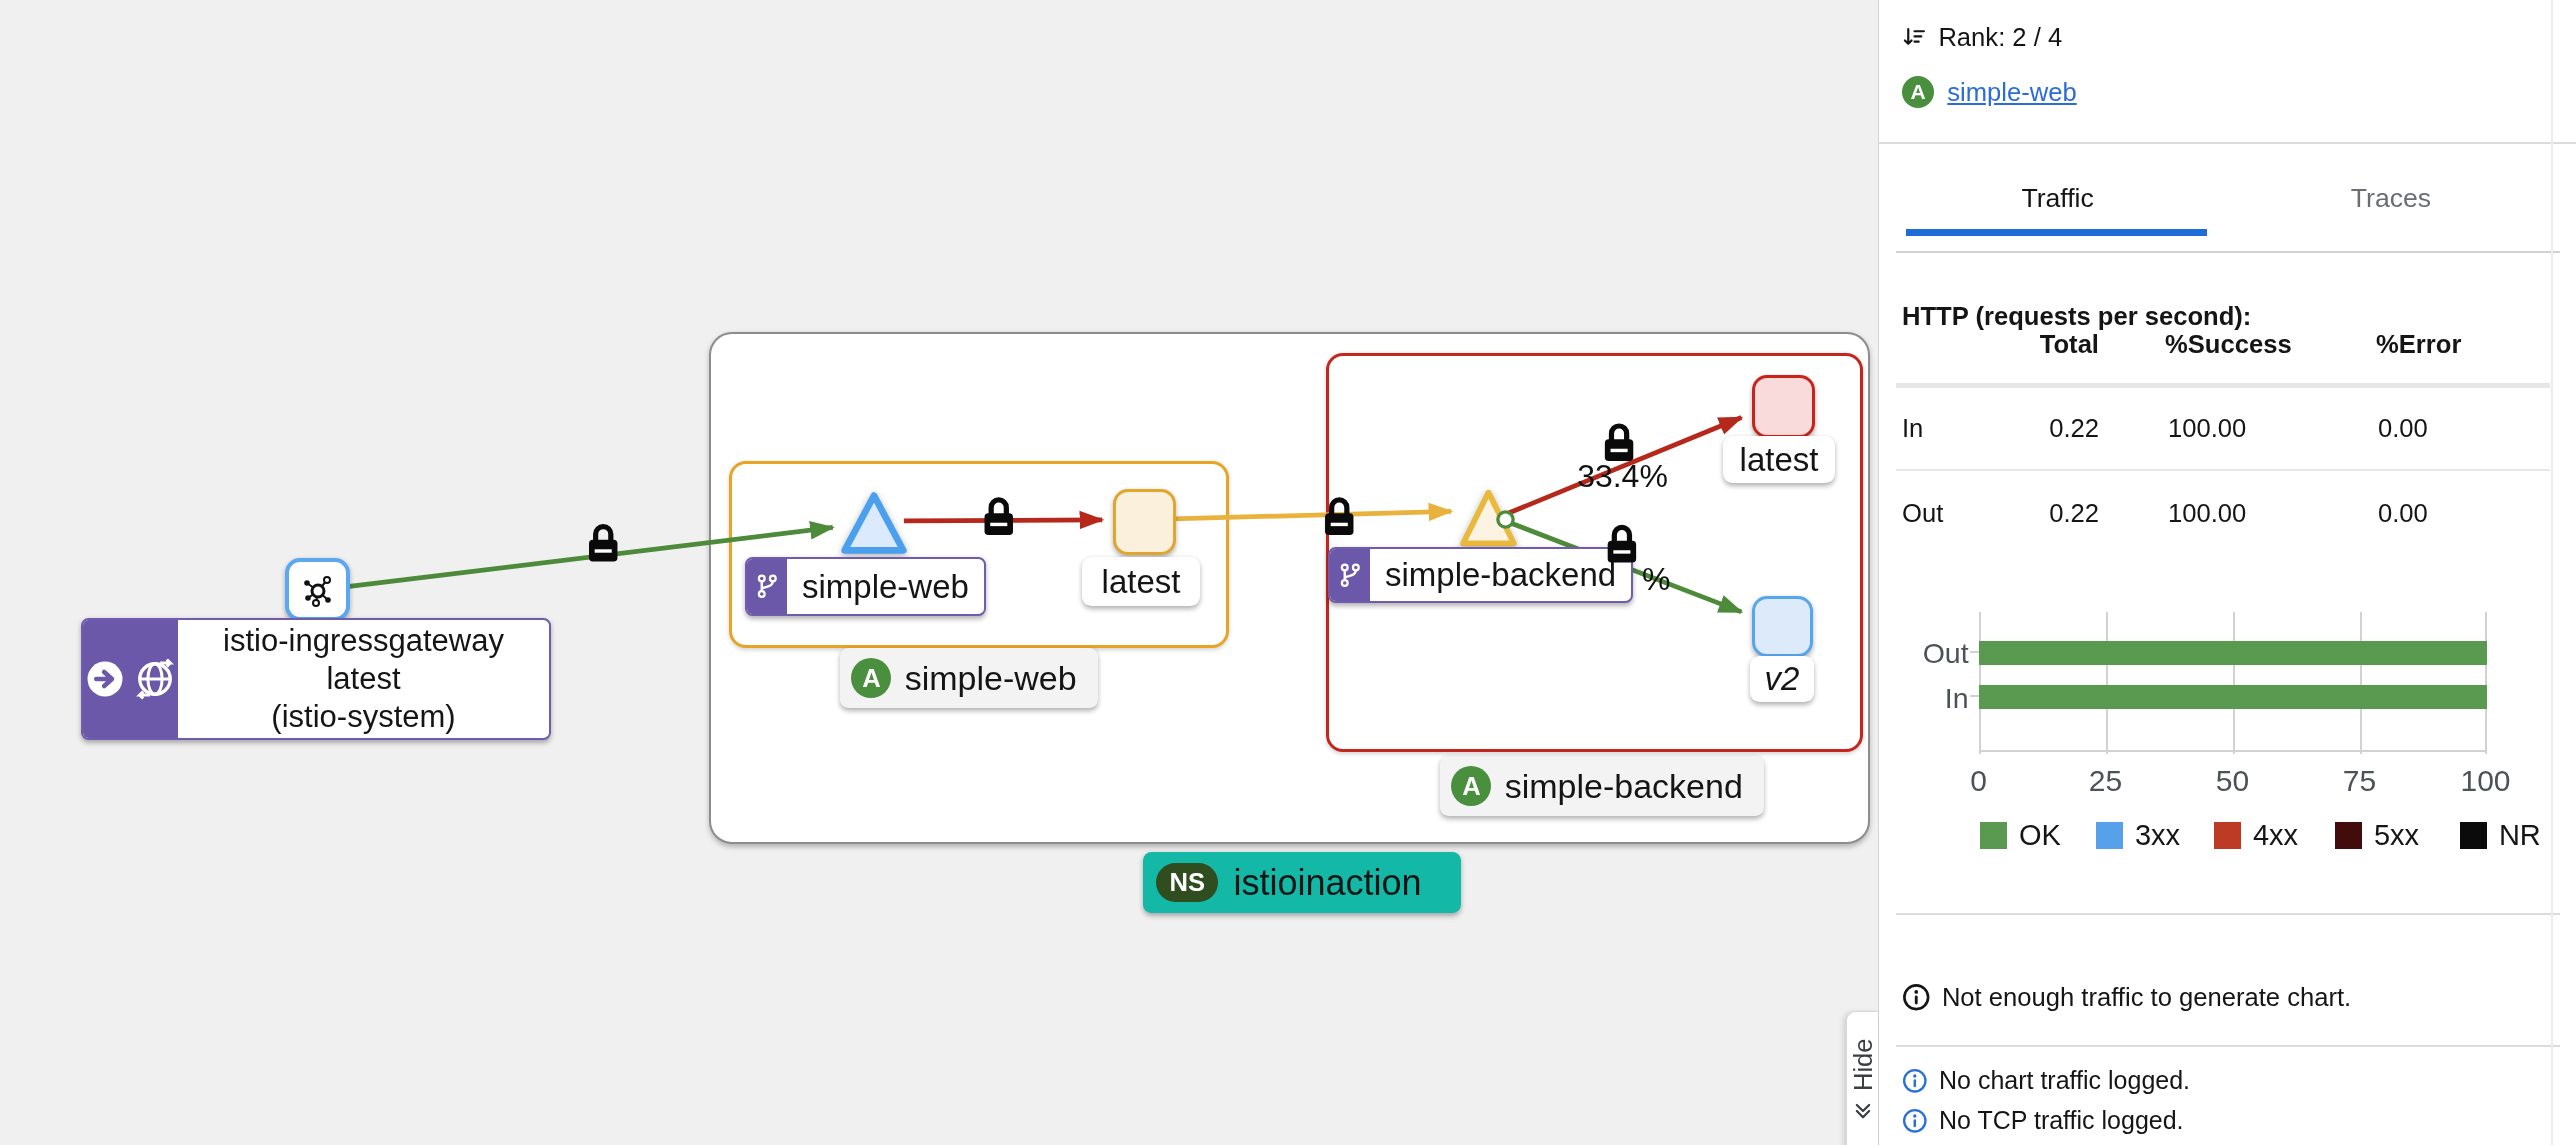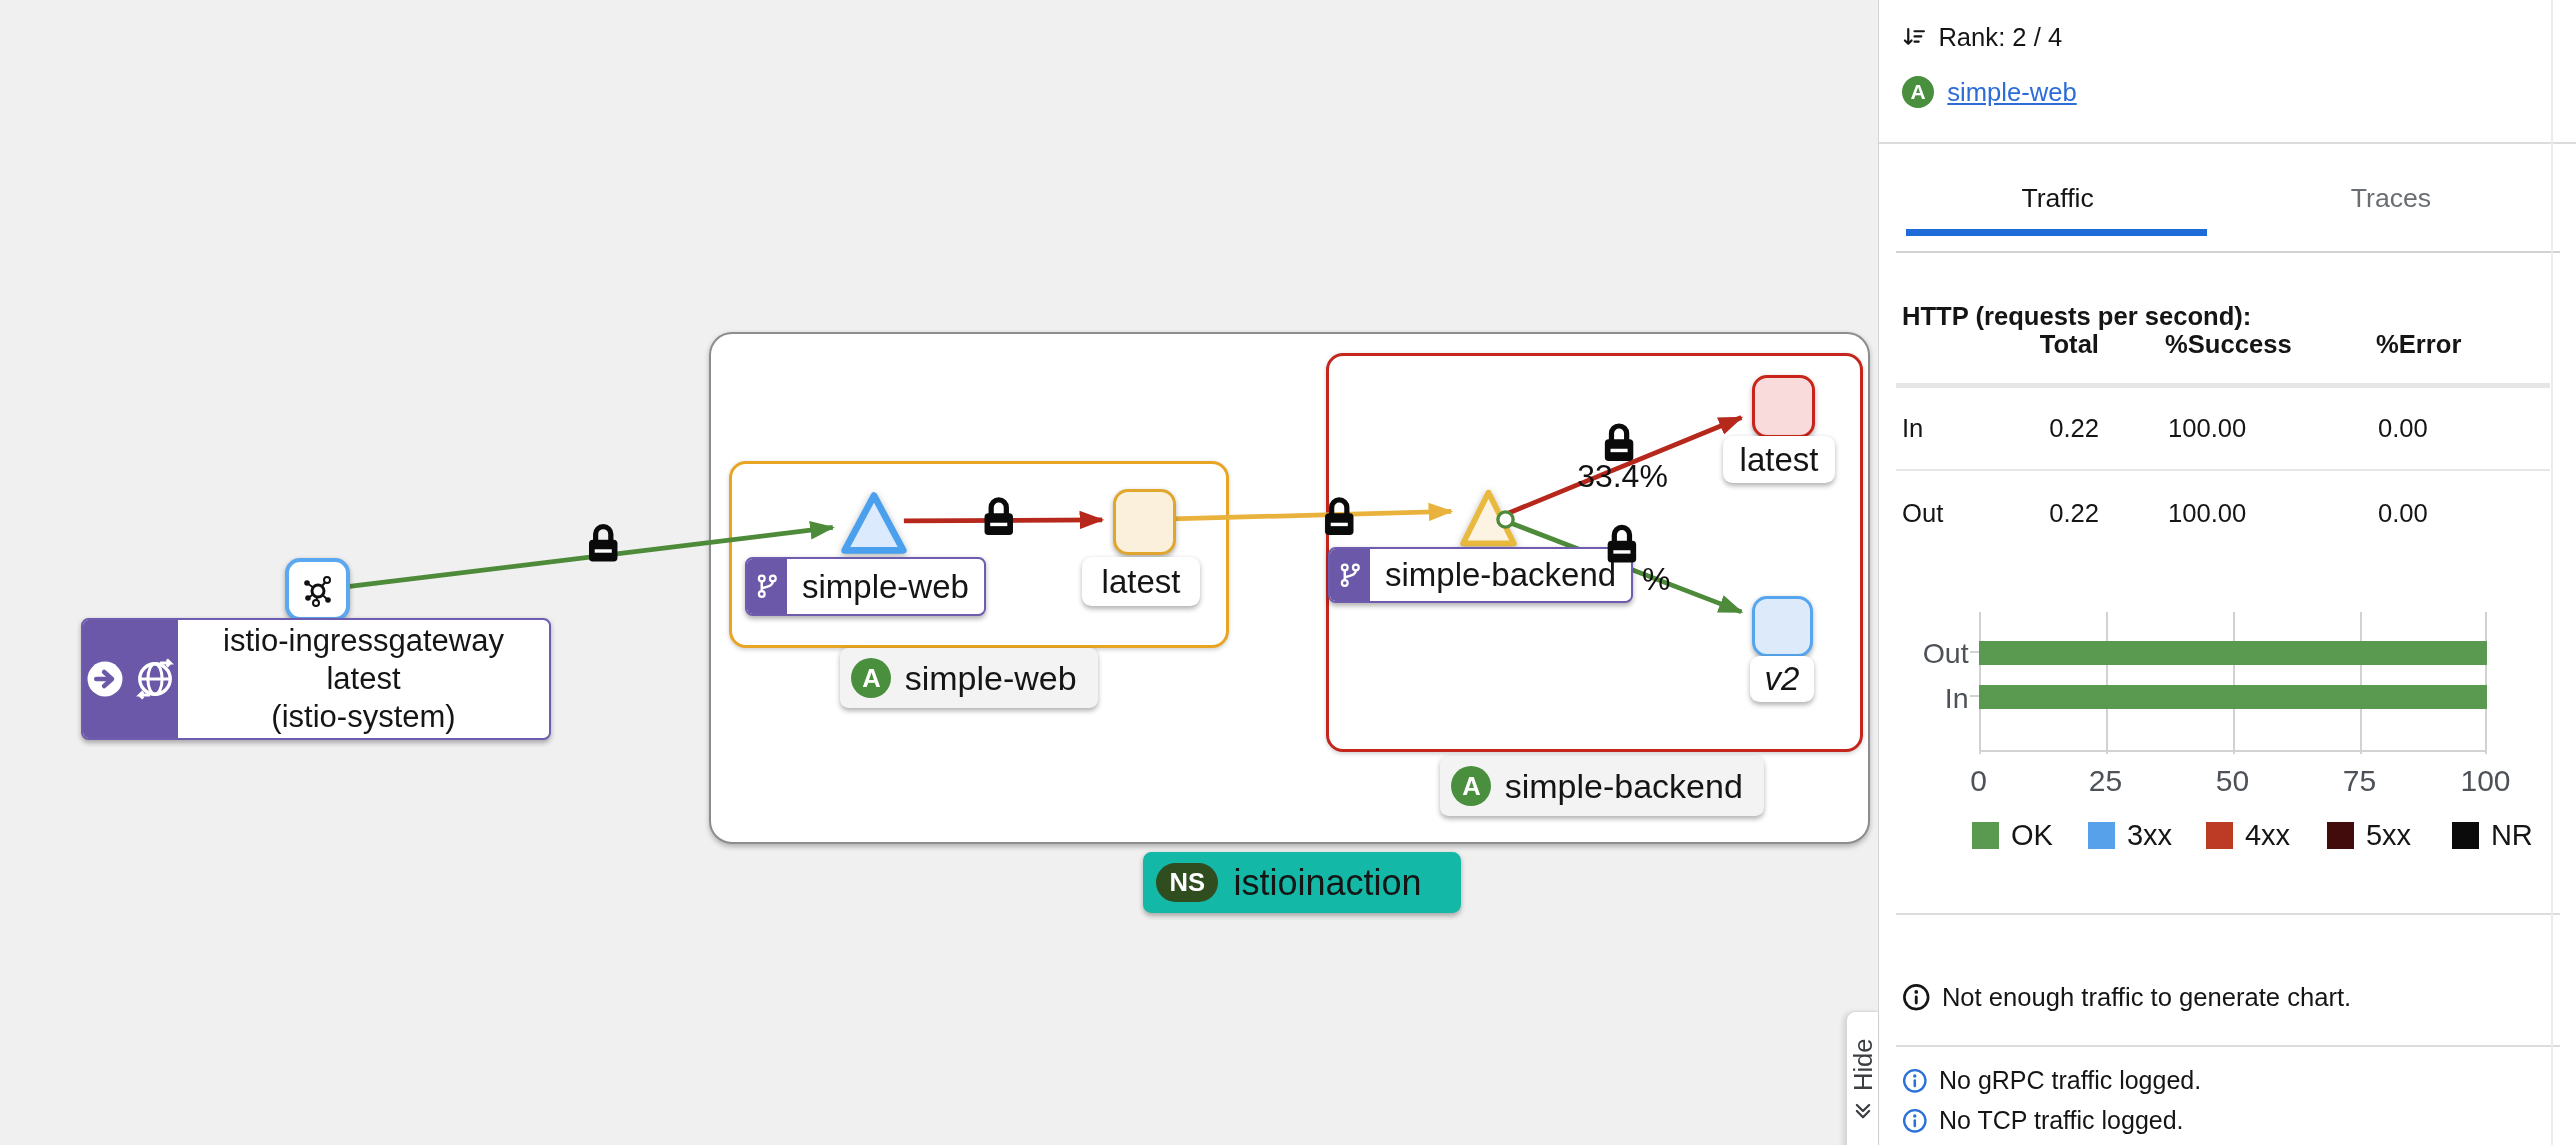--- a/index.html
+++ b/index.html
@@ -42,21 +42,21 @@
   .tab-inactive{color:#6a6e73;}
   .tab-bar{left:26.6px;top:229px;width:301px;height:6.6px;background:#1f6cd8;}
   .tab-rule{left:17px;top:251px;width:664px;height:1.9px;background:#d2d2d2;}
   .sec-heading{left:23px;font-size:25.6px;font-weight:bold;color:#151515;white-space:nowrap;}
   .th{font-size:25.6px;font-weight:bold;color:#151515;}
   .td{font-size:25.6px;color:#151515;}
   .chart-grid-line{position:absolute;top:0;width:1.9px;height:142px;background:#d2d2d2;}
   .bar{position:absolute;height:24px;}
   .cat-label{position:absolute;width:83px;text-align:right;font-size:28.5px;color:#4d5258;}
   .tick-label{position:absolute;width:95px;text-align:center;font-size:30px;color:#4d5258;}
-  .legend-item{position:absolute;display:flex;align-items:center;gap:12.3px;font-size:29px;color:#151515;}
+  .legend-item{position:absolute;display:flex;align-items:center;gap:12.3px;font-size:29px;color:#151515;margin-left:8px;}
   .legend-sq{width:26.6px;height:26.6px;}
   .info-row{display:flex;align-items:center;gap:11.4px;color:#151515;}
   .info-icon{flex:0 0 auto;}
   .hide-btn{position:absolute;left:1846px;top:1011px;width:31px;height:135px;background:#fff;border:1.9px solid #d8d8d8;border-right:none;border-radius:9.5px 0 0 0;box-shadow:-2.8px 1.9px 5.7px rgba(0,0,0,.12);}
   .hide-inner{position:absolute;left:50%;top:50%;transform:translate(-50%,-50%) rotate(-90deg);display:flex;align-items:center;gap:9.5px;white-space:nowrap;font-size:25.6px;color:#3c3f42;}
 </style>
 </head>
 <body>
 
 <div class="stage">
@@ -292,21 +292,21 @@
     </div>
 
     <div class="sb divider" style="top:1045px;width:664px;left:17px;height:1.9px;"></div>
 
     <div class="sb info-row" style="left:23px;top:1066px;font-size:25px;">
       <svg class="info-icon" width="25.6" height="25.6" viewBox="0 0 24 24">
         <circle cx="12" cy="12" r="10" fill="none" stroke="#2b71d8" stroke-width="2.2"></circle>
         <circle cx="12" cy="7.5" r="1.6" fill="#2b71d8"></circle>
         <rect x="10.8" y="10.5" width="2.4" height="7.5" rx="1.2" fill="#2b71d8"></rect>
       </svg>
-      <span>No gRPC traffic logged.</span>
+      <span>No chart traffic logged.</span>
     </div>
 
     <div class="sb info-row" style="left:23px;top:1106px;font-size:25px;">
       <svg class="info-icon" width="25.6" height="25.6" viewBox="0 0 24 24">
         <circle cx="12" cy="12" r="10" fill="none" stroke="#2b71d8" stroke-width="2.2"></circle>
         <circle cx="12" cy="7.5" r="1.6" fill="#2b71d8"></circle>
         <rect x="10.8" y="10.5" width="2.4" height="7.5" rx="1.2" fill="#2b71d8"></rect>
       </svg>
       <span>No TCP traffic logged.</span>
     </div>

